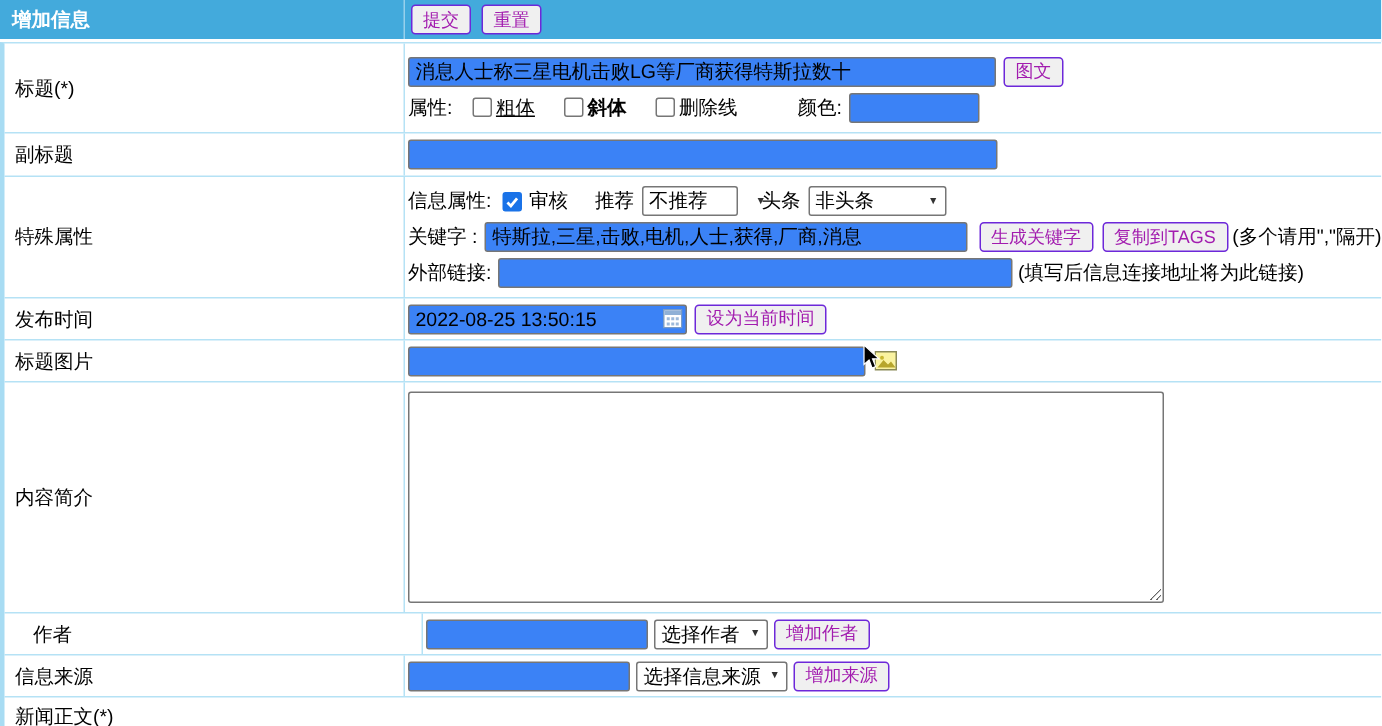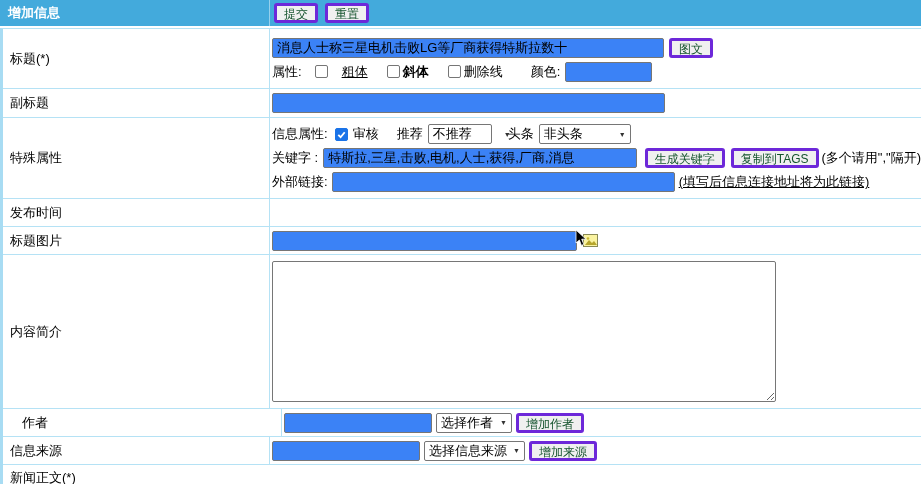--- a/index.html
+++ b/index.html
@@ -8,22 +8,22 @@
     position: relative; width: 921px; height: 484px; overflow: hidden;
     background: #fff; font-family: "Liberation Sans","DejaVu Sans",sans-serif;
     font-size: 13px; color: #000;
   }
   
   .header { height: 28px; background: #43AADC; display: flex; align-items: center; border-bottom: 2px solid #fff; }
   .header-title { width: 270px; flex: 0 0 270px; padding-left: 8px; color: #fff; font-weight: bold; font-size: 13px;
     border-right: 1px solid rgba(255,255,255,.45); height: 100%; display: flex; align-items: center; }
   .header-actions { display: flex; gap: 7px; margin-left: 4px; }
   
-  .btn { height: 20px; background: #f0f0f0; border: 3px solid #6d28d9; border-radius: 3px;
-    font-family: inherit; font-size: 12px; padding: 0 7px; line-height: 17px; color: #14532d; white-space: nowrap; cursor: default; }
+  .btn { height: 20px; background: #f0f0f0; border: 1px solid #6d28d9; border-radius: 3px;
+    font-family: inherit; font-size: 12px; padding: 0 7px; line-height: 17px; color: #a21caf; white-space: nowrap; cursor: default; }
   .ti { height: 20px; border: 1px solid #767676; border-radius: 2px; background: #3b82f6;
     font-family: inherit; font-size: 13px; padding: 0 4px; }
   .sel { height: 20px; border: 1px solid #767676; border-radius: 2px; background: #fff;
     display: inline-flex; align-items: center; padding: 0 4px; font-size: 13px; }
   .sel .caret { margin-left: auto; font-size: 7px; color: #333; padding-left: 4px; }
   .cb { width: 13px; height: 13px; border: 1px solid #767676; border-radius: 2px; background: #fff;
     display: inline-block; flex: 0 0 13px; }
   .cb.checked { background: #1A73E8; border-color: #1A73E8; display: inline-flex; align-items: center; justify-content: center; }
   
   .rows { border-top: 1px solid #B5E2F5; border-left: 3px solid #A8DCF3; }
@@ -80,26 +80,26 @@
     <div class="row row-title">
       <div class="label-cell">标题(*)</div>
       <div class="field-cell">
         <div class="line" style="margin-top:2px;">
           <input class="ti title-input" value="消息人士称三星电机击败LG等厂商获得特斯拉数十" style="">
           <button class="btn" style="margin-left:5px;">图文</button>
         </div>
         <div class="line" style="margin-top:4px;">
           <span>属性:</span>
           <span class="cb" style="margin-left:13px;"></span>
-          <span style="margin-left:14px;text-decoration:underline;">粗体</span>
+          <span style="margin-left:3px;text-decoration:underline;">粗体</span>
           <span class="cb" style="margin-left:19px;"></span>
           <span style="margin-left:3px;font-weight:bold;">斜体</span>
           <span class="cb" style="margin-left:19px;"></span>
           <span style="margin-left:3px;">删除线</span>
-          <span style="margin-left:28px;">颜色:</span>
+          <span style="margin-left:40px;">颜色:</span>
           <input class="ti color-input" style="margin-left: 5px;">
         </div>
       </div>
     </div>
 
     <div class="row row-subtitle">
       <div class="label-cell">副标题</div>
       <div class="field-cell">
         <div class="line">
             <input class="ti subtitle-input" style="">
@@ -132,27 +132,45 @@
         <div class="line">
           <span>关键字 :</span>
           <input class="ti kw-input" style="margin-left: 5px;" value="特斯拉,三星,击败,电机,人士,获得,厂商,消息">
           <button class="btn" style="margin-left:8px;">生成关键字</button>
           <button class="btn" style="margin-left:6px;">复制到TAGS</button>
           <span class="note" style="margin-left:3px;">(多个请用","隔开)</span>
         </div>
         <div class="line">
           <span>外部链接:</span>
           <input class="ti ext-input" style="margin-left: 4px;">
-          <span class="note" style="margin-left:4px;text-decoration:underline;">(填写后信息连接地址将为此链接)</span>
+          <span class="note" style="margin-left:4px;">(填写后信息连接地址将为此链接)</span>
         </div>
       </div>
     </div>
 
     <div class="row row-time">
       <div class="label-cell">发布时间</div>
+      <div class="field-cell">
+        <div class="line">
+          <span class="date-wrap">
+            <input class="ti date-input" value="2022-08-25 13:50:15" style="">
+            <svg class="date-cal" width="13" height="13" viewBox="0 0 13 13">
+              <rect x="0.5" y="0.5" width="12" height="12" fill="#fff" stroke="#7a9cc6"></rect>
+              <rect x="1" y="1" width="11" height="3" fill="#8fb0d6"></rect>
+              <rect x="2.5" y="5.5" width="2" height="2" fill="#9db9da"></rect>
+                <rect x="5.5" y="5.5" width="2" height="2" fill="#9db9da"></rect>
+                <rect x="8.5" y="5.5" width="2" height="2" fill="#9db9da"></rect>
+              <rect x="2.5" y="9" width="2" height="2" fill="#9db9da"></rect>
+                <rect x="5.5" y="9" width="2" height="2" fill="#9db9da"></rect>
+                <rect x="8.5" y="9" width="2" height="2" fill="#9db9da"></rect>
+            </svg>
+          </span>
+          <button class="btn" style="margin-left:5px;">设为当前时间</button>
+        </div>
+      </div>
     </div>
 
     <div class="row row-image">
       <div class="label-cell">标题图片</div>
       <div class="field-cell">
         <div class="line">
           <input class="ti img-input" style="">
           <svg width="15" height="15" viewBox="0 0 15 15" style="margin-left:6px;">
             <rect x="0.5" y="1.5" width="14" height="12" fill="#faf3a0" stroke="#8a8a56"></rect>
             <circle cx="5" cy="5.5" r="1.3" fill="#c9b832"></circle>

